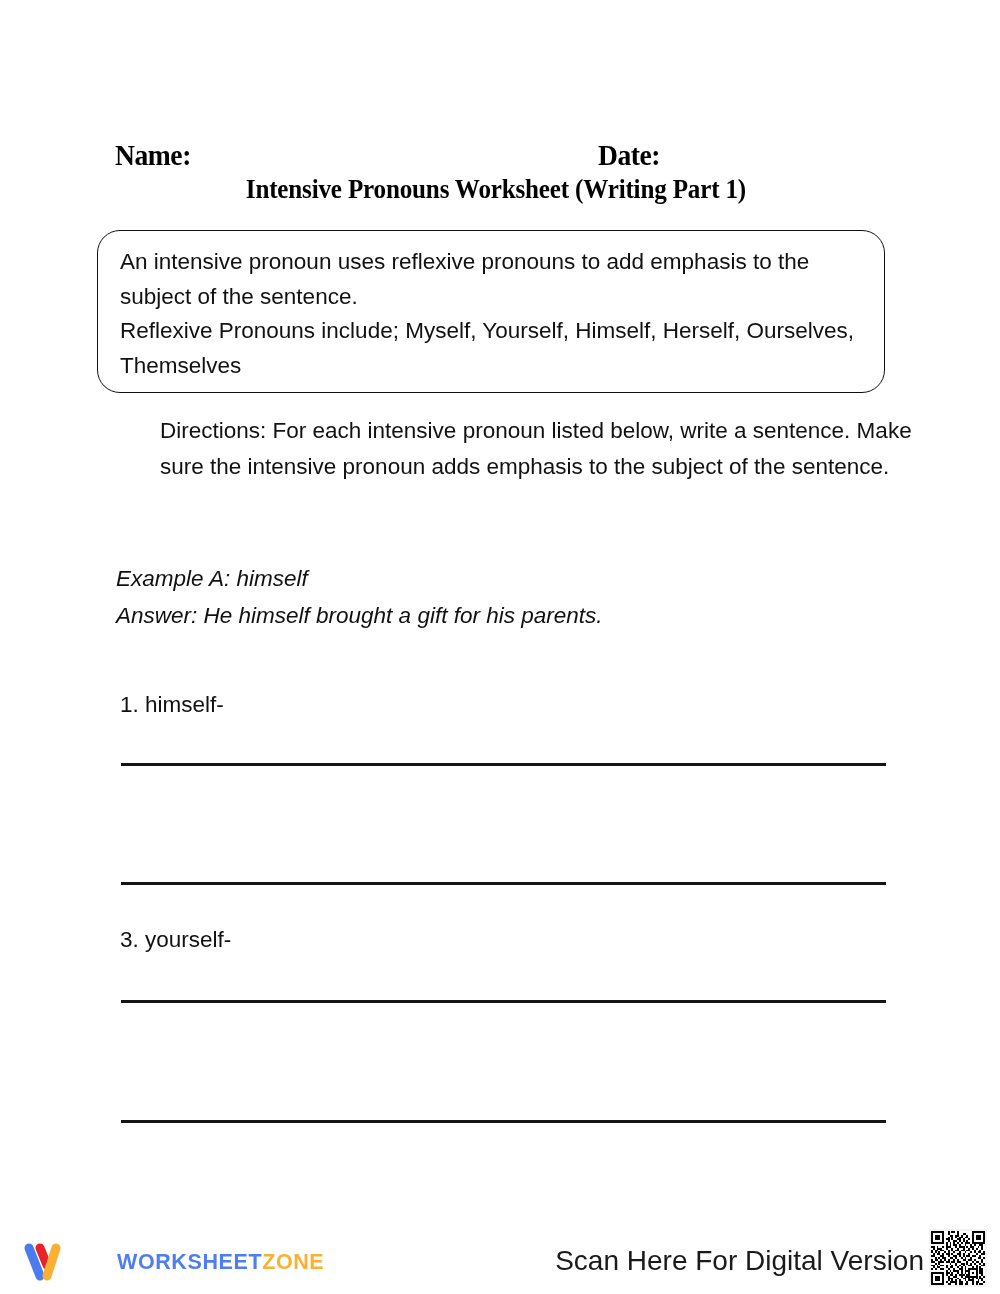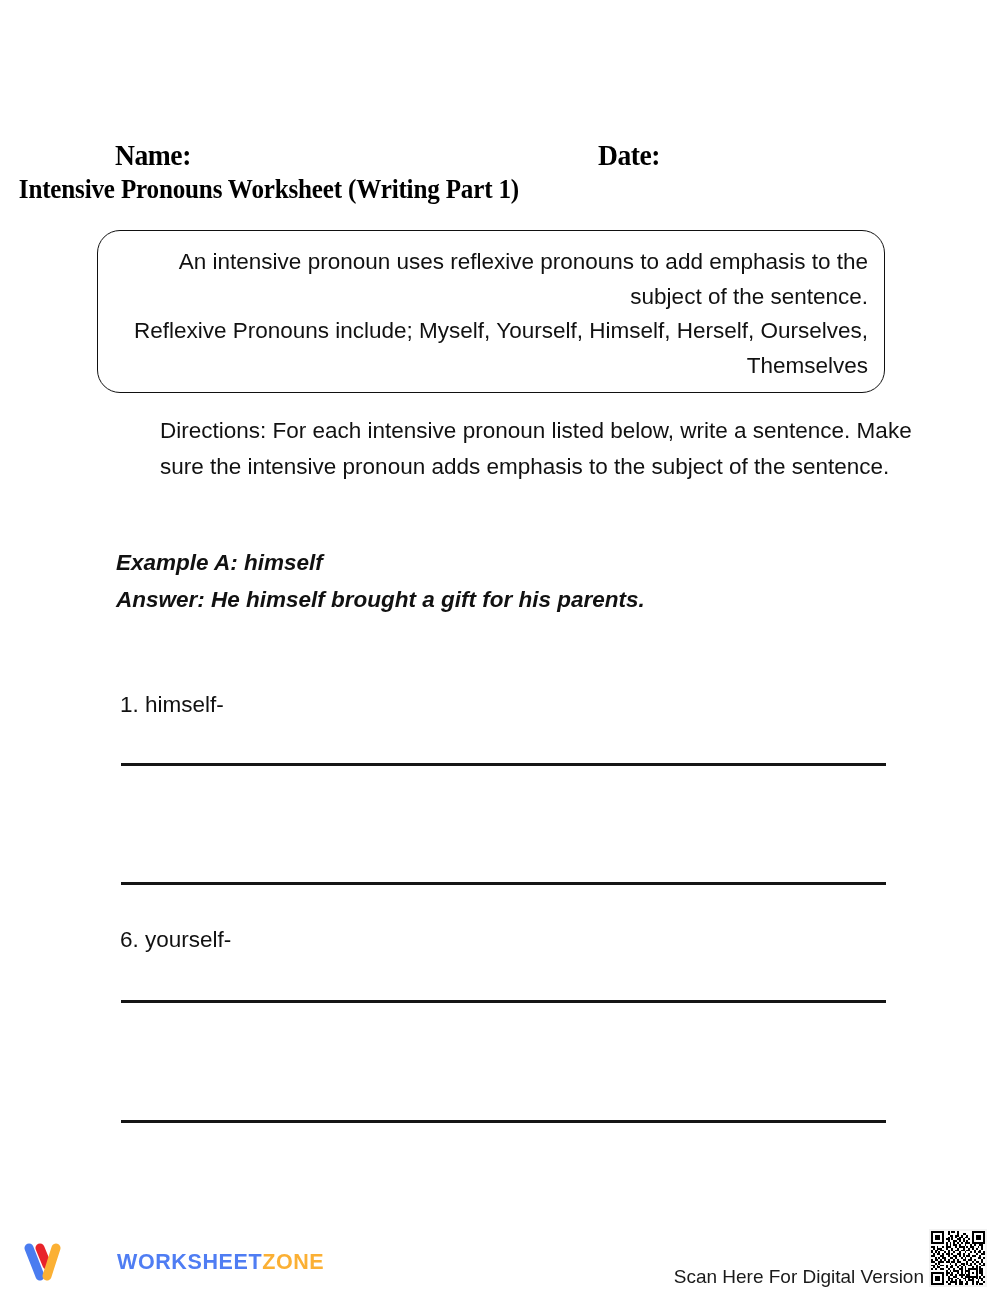--- a/index.html
+++ b/index.html
@@ -53,20 +53,21 @@
     color: #000;
   }
   #name-blank { left: 208px; top: 14px; width: 300px; }
   #date-blank { left: 682px; top: 14px; width: 165px; }
 
   #worksheet-title {
     position: absolute;
     left: 0;
     top: 172px;
     width: 992px;
+    text-align: center;
     font-family: "Liberation Serif", serif;
     font-weight: bold;
     font-size: 27px;
     line-height: 34px;
     letter-spacing: -0.2px;
     white-space: nowrap;
   }
   #worksheet-title > span {
     display: inline-block;
     transform: scaleX(0.93);
@@ -76,21 +77,20 @@
   #definition-box {
     position: absolute;
     left: 97px;
     top: 230px;
     width: 788px;
     height: 163px;
     box-sizing: border-box;
     border: 1.6px solid #111111;
     border-radius: 23px;
     background: #ffffff;
-    text-align: right;
   }
   #definition-text {
     position: absolute;
     left: 22px;
     top: 14px;
     width: 748px;
     font-size: 22.5px;
     line-height: 34.5px;
     color: #111;
     white-space: pre-line;
@@ -105,28 +105,27 @@
     font-size: 22.5px;
     line-height: 36px;
     color: #111;
     margin-left: 44px;
   }
 
   
   #example-block {
     position: absolute;
     left: 116px;
-    top: 544px;
+    top: 560px;
     width: 760px;
     font-size: 22.5px;
     line-height: 37px;
     font-style: italic;
     color: #111;
     white-space: pre-line;
-    font-weight: bold;
   }
 
   
   #questions {
     position: absolute;
     left: 4px;
     top: 0;
     width: 1000px;
     height: 1294px;
     pointer-events: none;
@@ -181,25 +180,24 @@
     line-height: 22px;
     white-space: nowrap;
   }
   .brand-work { color: #4f7df3; }
   .brand-zone { color: #fbb034; }
 
   #scan-text {
     position: absolute;
     right: 76px;
     top: 18px;
-    font-size: 19px;
+    font-size: 28px;
     line-height: 30px;
     color: #1a1a1a;
     white-space: nowrap;
-    margin-top: 16px;
   }
   #qr-code {
     position: absolute;
     left: 929px;
     top: 1229px;
     width: 58px;
     height: 58px;
     background: #f2f2f2;
     padding: 2px;
     box-sizing: border-box;
@@ -227,21 +225,21 @@
 
 <div id="example-block">Example A: himself
 Answer: He himself brought a gift for his parents.</div>
 
 <div id="questions">
   <div class="question-item" style="top:642px">1. himself-</div>
   <div class="answer-line" style="top:715px"></div>
 
   <div class="answer-line" style="top:834px"></div>
 
-  <div class="question-item" style="top:877px">6. yourself-</div>
+  <div class="question-item" style="top:877px">3. yourself-</div>
   <div class="answer-line" style="top:952px"></div>
 
   <div class="answer-line" style="top:1072px"></div>
 </div>
 
 <div id="footer">
   <div id="brand-logo">
     <span id="brand-mark">
       <svg viewBox="0 0 42 38" width="42" height="38" aria-hidden="true">
         <g stroke-linecap="round">

